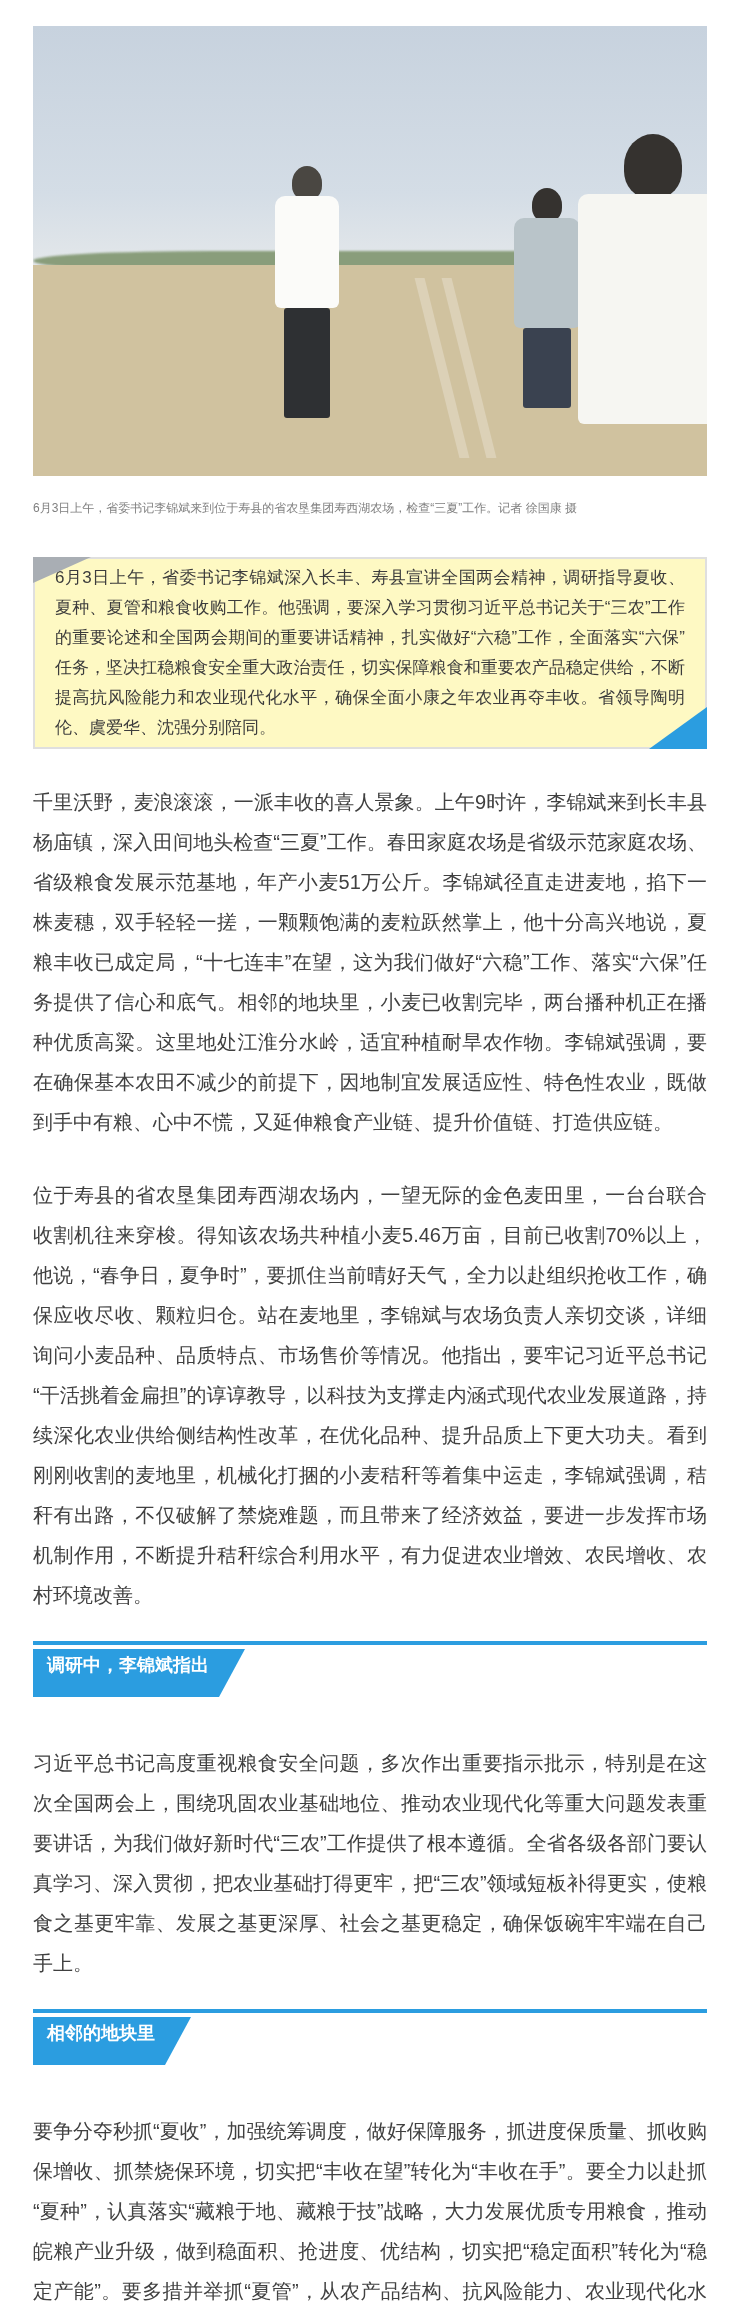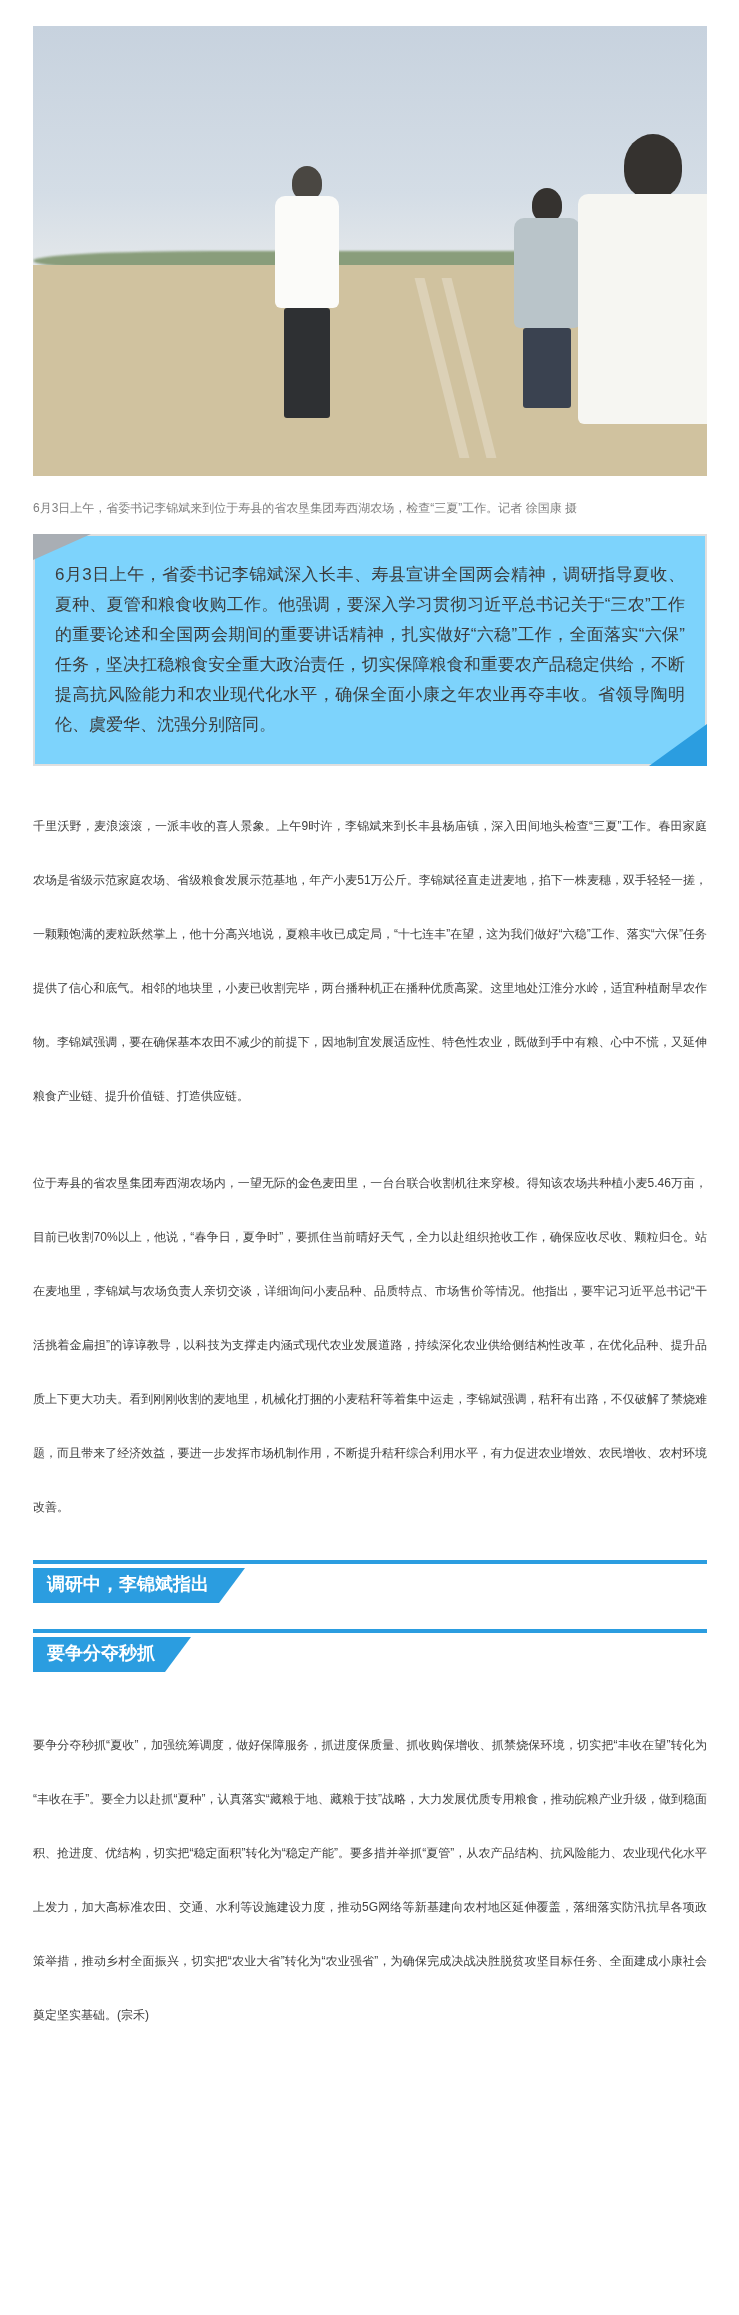--- a/index.html
+++ b/index.html
@@ -77,24 +77,24 @@
   .caption{
     margin:12px 0 0;
     font-size:12px;
     line-height:40px;
     color:var(--caption-text);
     text-align:justify;
   }
   
   .quote-box{
     position:relative;
-    margin-top:6px;
+    margin-top:29px;
     border:2px solid var(--quote-border);
-    background:#7dd3fc;
-    padding:24px 20px;
+    background:#fef9c3;
+    padding:4px 20px;
   }
   .quote-text{
     margin:0;
     font-size:17px;
     line-height:30px;
     color:#3c3c3c;
     text-align:justify;
   }
   .corner{position:absolute;width:0;height:0;}
   .corner.gray{
@@ -103,40 +103,40 @@
     border-right:58px solid transparent;
   }
   .corner.blue{
     bottom:-2px;right:-2px;
     border-bottom:42px solid var(--accent-blue);
     border-left:58px solid transparent;
   }
   
   .para{
     margin:33px 0 0;
-    font-size:12px;
-    line-height:54px;
+    font-size:20px;
+    line-height:40px;
     color:var(--body-text);
     text-align:justify;
   }
   
   .section-head{margin-top:26px;}
   .section-head .rule{
     height:4px;
     background:var(--accent-blue);
   }
   .section-head .flag{
     display:inline-block;
     margin-top:4px;
     background:var(--accent-blue);
     color:#ffffff;
     font-weight:bold;
     font-size:18px;
     line-height:32px;
-    padding:0 36px 3px 14px;
+    padding:0 36px 16px 14px;
     clip-path:polygon(0 0,100% 0,calc(100% - 26px) 100%,0 100%);
   }
   .section-para{margin-top:46px;}
 </style>
 </head>
 <body>
 
 <div class="article">
 
   <div class="photo">
@@ -169,20 +169,21 @@
     <p class="quote-text">6月3日上午，省委书记李锦斌深入长丰、寿县宣讲全国两会精神，调研指导夏收、夏种、夏管和粮食收购工作。他强调，要深入学习贯彻习近平总书记关于“三农”工作的重要论述和全国两会期间的重要讲话精神，扎实做好“六稳”工作，全面落实“六保”任务，坚决扛稳粮食安全重大政治责任，切实保障粮食和重要农产品稳定供给，不断提高抗风险能力和农业现代化水平，确保全面小康之年农业再夺丰收。省领导陶明伦、虞爱华、沈强分别陪同。</p>
   </div>
 
   <p class="para">千里沃野，麦浪滚滚，一派丰收的喜人景象。上午9时许，李锦斌来到长丰县杨庙镇，深入田间地头检查“三夏”工作。春田家庭农场是省级示范家庭农场、省级粮食发展示范基地，年产小麦51万公斤。李锦斌径直走进麦地，掐下一株麦穗，双手轻轻一搓，一颗颗饱满的麦粒跃然掌上，他十分高兴地说，夏粮丰收已成定局，“十七连丰”在望，这为我们做好“六稳”工作、落实“六保”任务提供了信心和底气。相邻的地块里，小麦已收割完毕，两台播种机正在播种优质高粱。这里地处江淮分水岭，适宜种植耐旱农作物。李锦斌强调，要在确保基本农田不减少的前提下，因地制宜发展适应性、特色性农业，既做到手中有粮、心中不慌，又延伸粮食产业链、提升价值链、打造供应链。</p>
   <p class="para">位于寿县的省农垦集团寿西湖农场内，一望无际的金色麦田里，一台台联合收割机往来穿梭。得知该农场共种植小麦5.46万亩，目前已收割70%以上，他说，“春争日，夏争时”，要抓住当前晴好天气，全力以赴组织抢收工作，确保应收尽收、颗粒归仓。站在麦地里，李锦斌与农场负责人亲切交谈，详细询问小麦品种、品质特点、市场售价等情况。他指出，要牢记习近平总书记“干活挑着金扁担”的谆谆教导，以科技为支撑走内涵式现代农业发展道路，持续深化农业供给侧结构性改革，在优化品种、提升品质上下更大功夫。看到刚刚收割的麦地里，机械化打捆的小麦秸秆等着集中运走，李锦斌强调，秸秆有出路，不仅破解了禁烧难题，而且带来了经济效益，要进一步发挥市场机制作用，不断提升秸秆综合利用水平，有力促进农业增效、农民增收、农村环境改善。</p>
 
   <div class="section-head">
     <div class="rule"></div>
     <div class="flag">调研中，李锦斌指出</div>
   </div>
+  <p class="para section-para">习近平总书记高度重视粮食安全问题，多次作出重要指示批示，特别是在这次全国两会上，围绕巩固农业基础地位、推动农业现代化等重大问题发表重要讲话，为我们做好新时代“三农”工作提供了根本遵循。全省各级各部门要认真学习、深入贯彻，把农业基础打得更牢，把“三农”领域短板补得更实，使粮食之基更牢靠、发展之基更深厚、社会之基更稳定，确保饭碗牢牢端在自己手上。</p>
 
   <div class="section-head">
     <div class="rule"></div>
-    <div class="flag">要争分夺秒抓</div>
+    <div class="flag">相邻的地块里</div>
   </div>
   <p class="para section-para">要争分夺秒抓“夏收”，加强统筹调度，做好保障服务，抓进度保质量、抓收购保增收、抓禁烧保环境，切实把“丰收在望”转化为“丰收在手”。要全力以赴抓“夏种”，认真落实“藏粮于地、藏粮于技”战略，大力发展优质专用粮食，推动皖粮产业升级，做到稳面积、抢进度、优结构，切实把“稳定面积”转化为“稳定产能”。要多措并举抓“夏管”，从农产品结构、抗风险能力、农业现代化水平上发力，加大高标准农田、交通、水利等设施建设力度，推动5G网络等新基建向农村地区延伸覆盖，落细落实防汛抗旱各项政策举措，推动乡村全面振兴，切实把“农业大省”转化为“农业强省”，为确保完成决战决胜脱贫攻坚目标任务、全面建成小康社会奠定坚实基础。(宗禾)</p>
 
 </div>
 
 </body></html>

